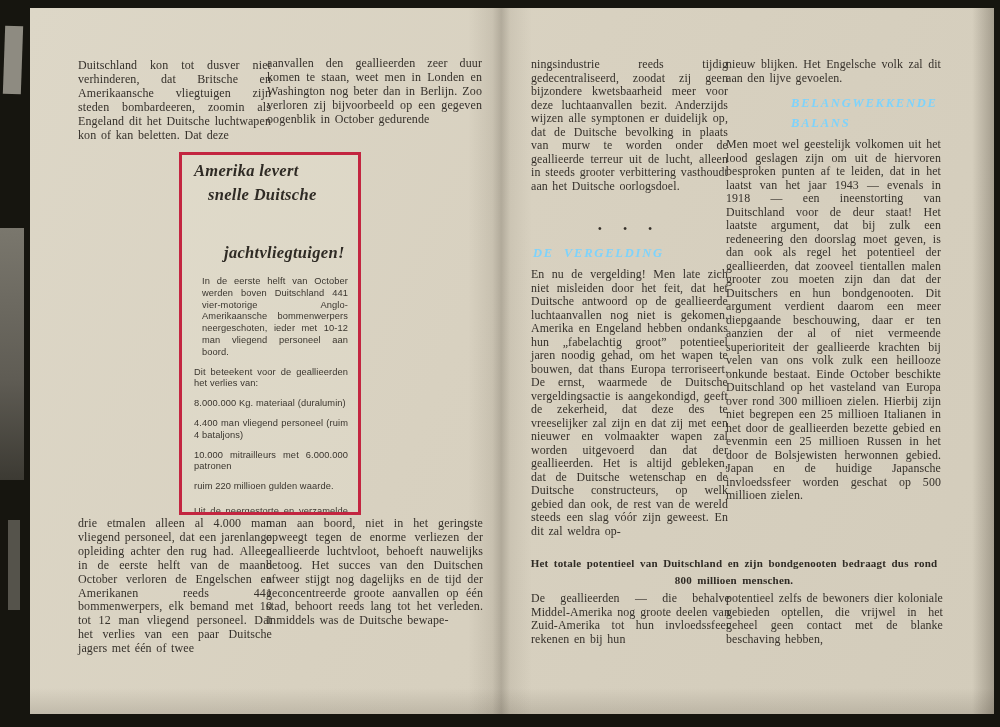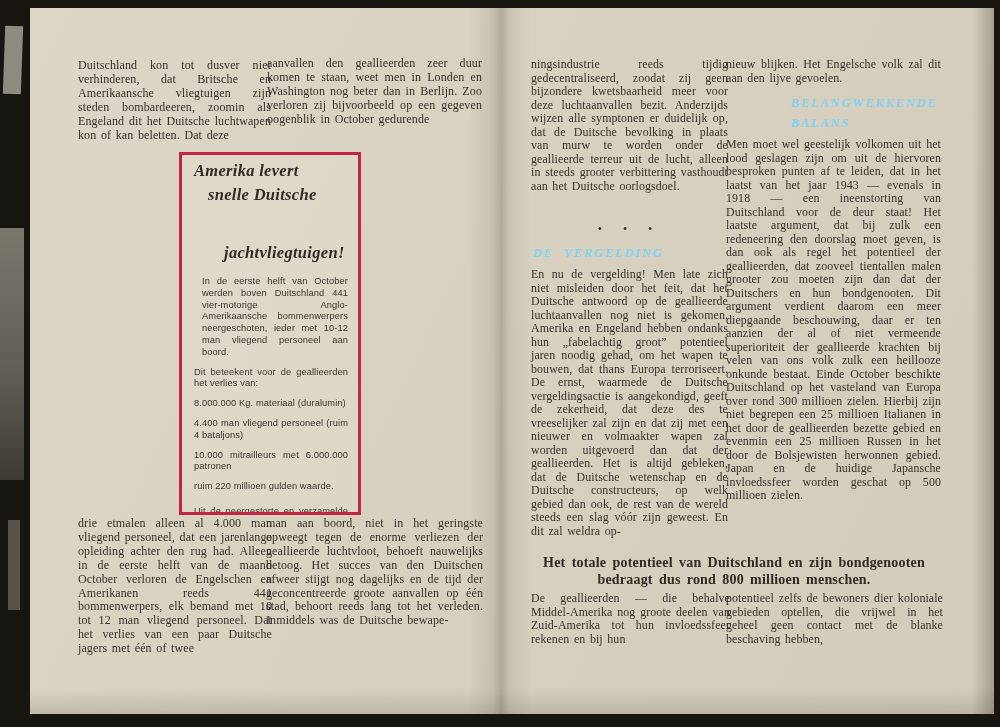--- a/index.html
+++ b/index.html
@@ -61,21 +61,21 @@
   .heading{
     position:absolute;color:#7dd3fc;font-style:italic;font-weight:bold;
     font-size:12.5px;letter-spacing:1.8px;word-spacing:5px;line-height:20px;
   }
   .dots{
     position:absolute;color:#35302a;text-align:center;
     font-size:12px;letter-spacing:9px;
   }
   .banner{
     position:absolute;color:#2f2b25;font-weight:bold;text-align:center;
-    font-size:14px;line-height:16.5px;word-spacing:2.5px;letter-spacing:.2px;
+    font-size:11px;line-height:16.5px;word-spacing:2.5px;letter-spacing:.2px;
   }
 </style>
 </head>
 <body>
 
 <div id="stage">
 
   <div class="bind-patch-a"></div>
   <div class="bind-patch-b"></div>
   <div class="bind-patch-c"></div>

